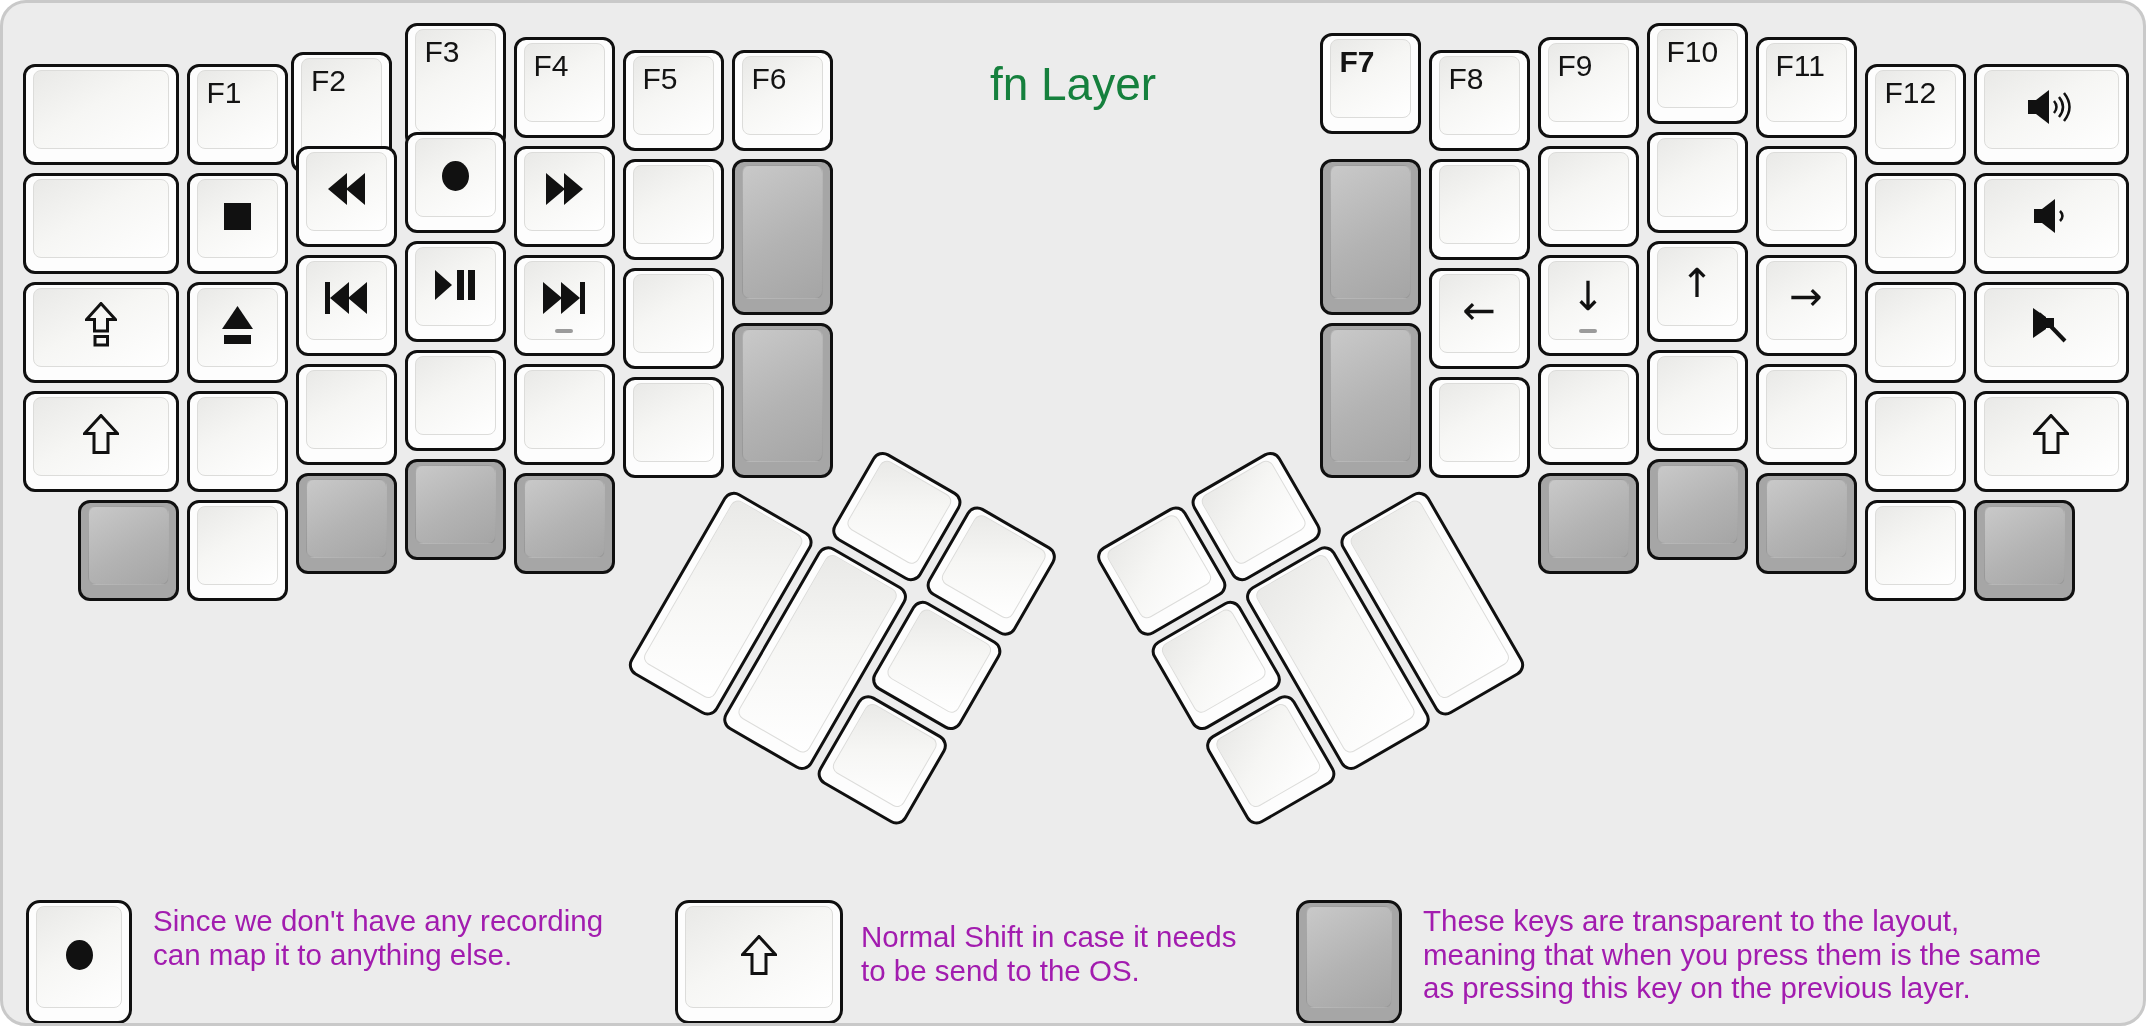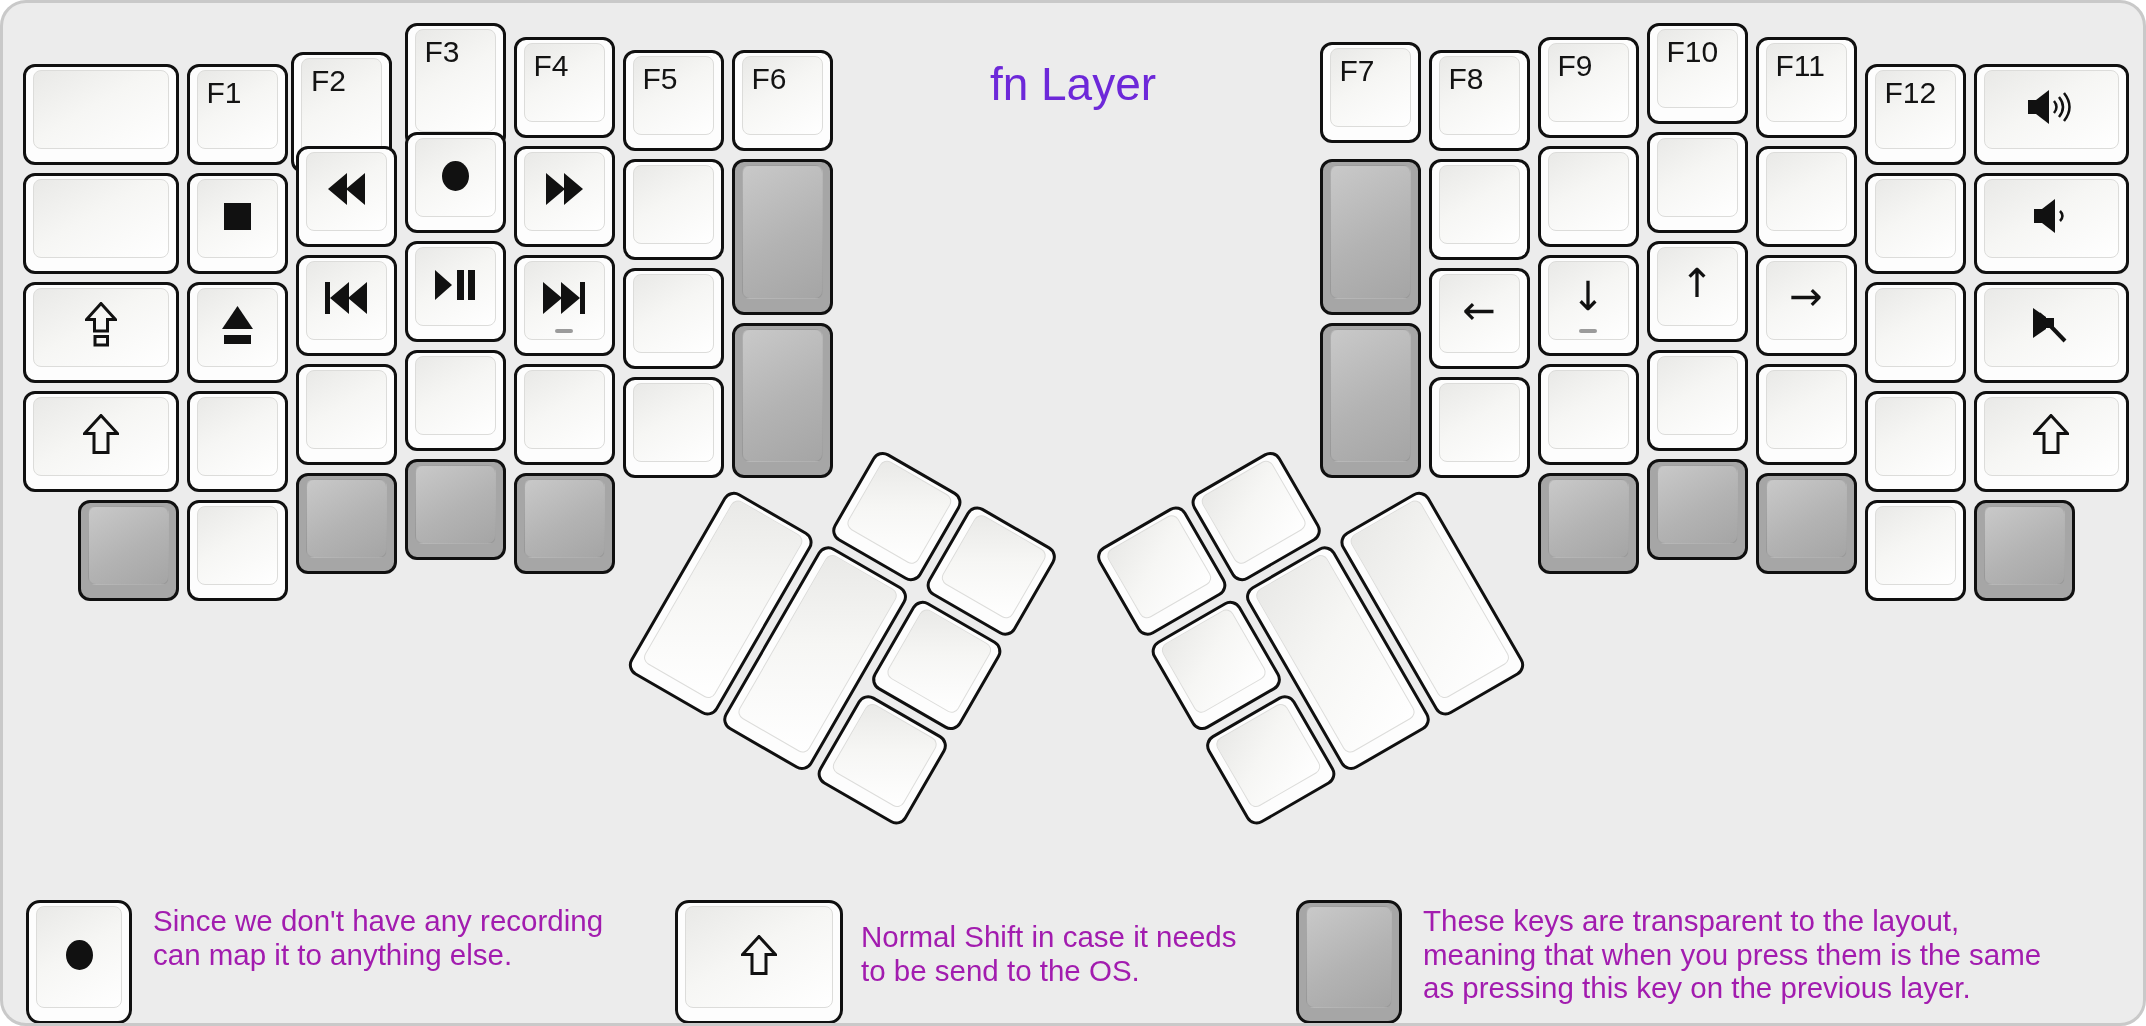--- a/index.html
+++ b/index.html
@@ -1,18 +1,18 @@
 <!DOCTYPE html>
 <html><head>
 <meta charset="utf-8">
 <style>
   html,body{margin:0;padding:0;background:#ffffff;font-family:"Liberation Sans","DejaVu Sans",sans-serif;}
   .canvas{position:relative;width:2146px;height:1026px;box-sizing:border-box;background:#ececec;
           border:3px solid #c9c9c9;border-radius:26px;overflow:hidden;}
-  .title{position:absolute;top:54px;left:50%;transform:translateX(-50%);font-size:46px;color:#6d28d9;white-space:nowrap;}
+  .title{position:absolute;top:54px;left:50%;transform:translateX(-50%);font-size:46px;color:#15803d;white-space:nowrap;}
   .key{position:absolute;box-sizing:border-box;border:3.5px solid #101010;border-radius:12px;background:#fdfdfd;}
   .key.gray{background:#a6a6a6;}
   .face{position:absolute;left:7px;right:7px;top:3px;bottom:13px;border-radius:8px;
         background:linear-gradient(150deg,#e9e9e7 0%,#f6f6f4 45%,#ffffff 100%);
         border:1px solid #dcdcda;display:flex;align-items:center;justify-content:center;}
   .key.gray .face{background:linear-gradient(150deg,#c9c9c9 0%,#b3b3b3 55%,#a5a5a5 100%);border-color:rgba(0,0,0,.08);}
   .klabel{position:absolute;top:5px;left:9px;font-size:30px;color:#131313;line-height:1.1;}
   .icon{line-height:0;transform:translateY(-2px);}
   .icon.arrow{font-family:"DejaVu Sans",sans-serif;font-size:40px;line-height:1;color:#111;transform:translateY(-4px);}
   .homing{position:absolute;bottom:6px;left:50%;transform:translateX(-50%);width:18px;height:4px;border-radius:2px;background:#9b9b9b;}
@@ -178,21 +178,21 @@
       </div>
       <div class="key gray" style="left: 292.5px; top: 469.625px; width: 101px; height: 101px;">
         <div class="face"></div>
       </div>
       <div class="key gray" style="left: 401.5px; top: 456px; width: 101px; height: 101px;">
         <div class="face"></div>
       </div>
       <div class="key gray" style="left: 510.5px; top: 469.625px; width: 101px; height: 101px;">
         <div class="face"></div>
       </div>
-      <div class="key white" style="left: 1316.5px; top: 39px; width: 101px; height: 101px;">
+      <div class="key white" style="left: 1316.5px; top: 30px; width: 101px; height: 101px; font-weight: bold;">
         <div class="face">
           <span class="klabel">F7</span>
         </div>
       </div>
       <div class="key gray" style="left: 1316.5px; top: 156.25px; width: 101px; height: 155.5px;">
         <div class="face"></div>
       </div>
       <div class="key gray" style="left: 1316.5px; top: 319.75px; width: 101px; height: 155.5px;">
         <div class="face"></div>
       </div>

